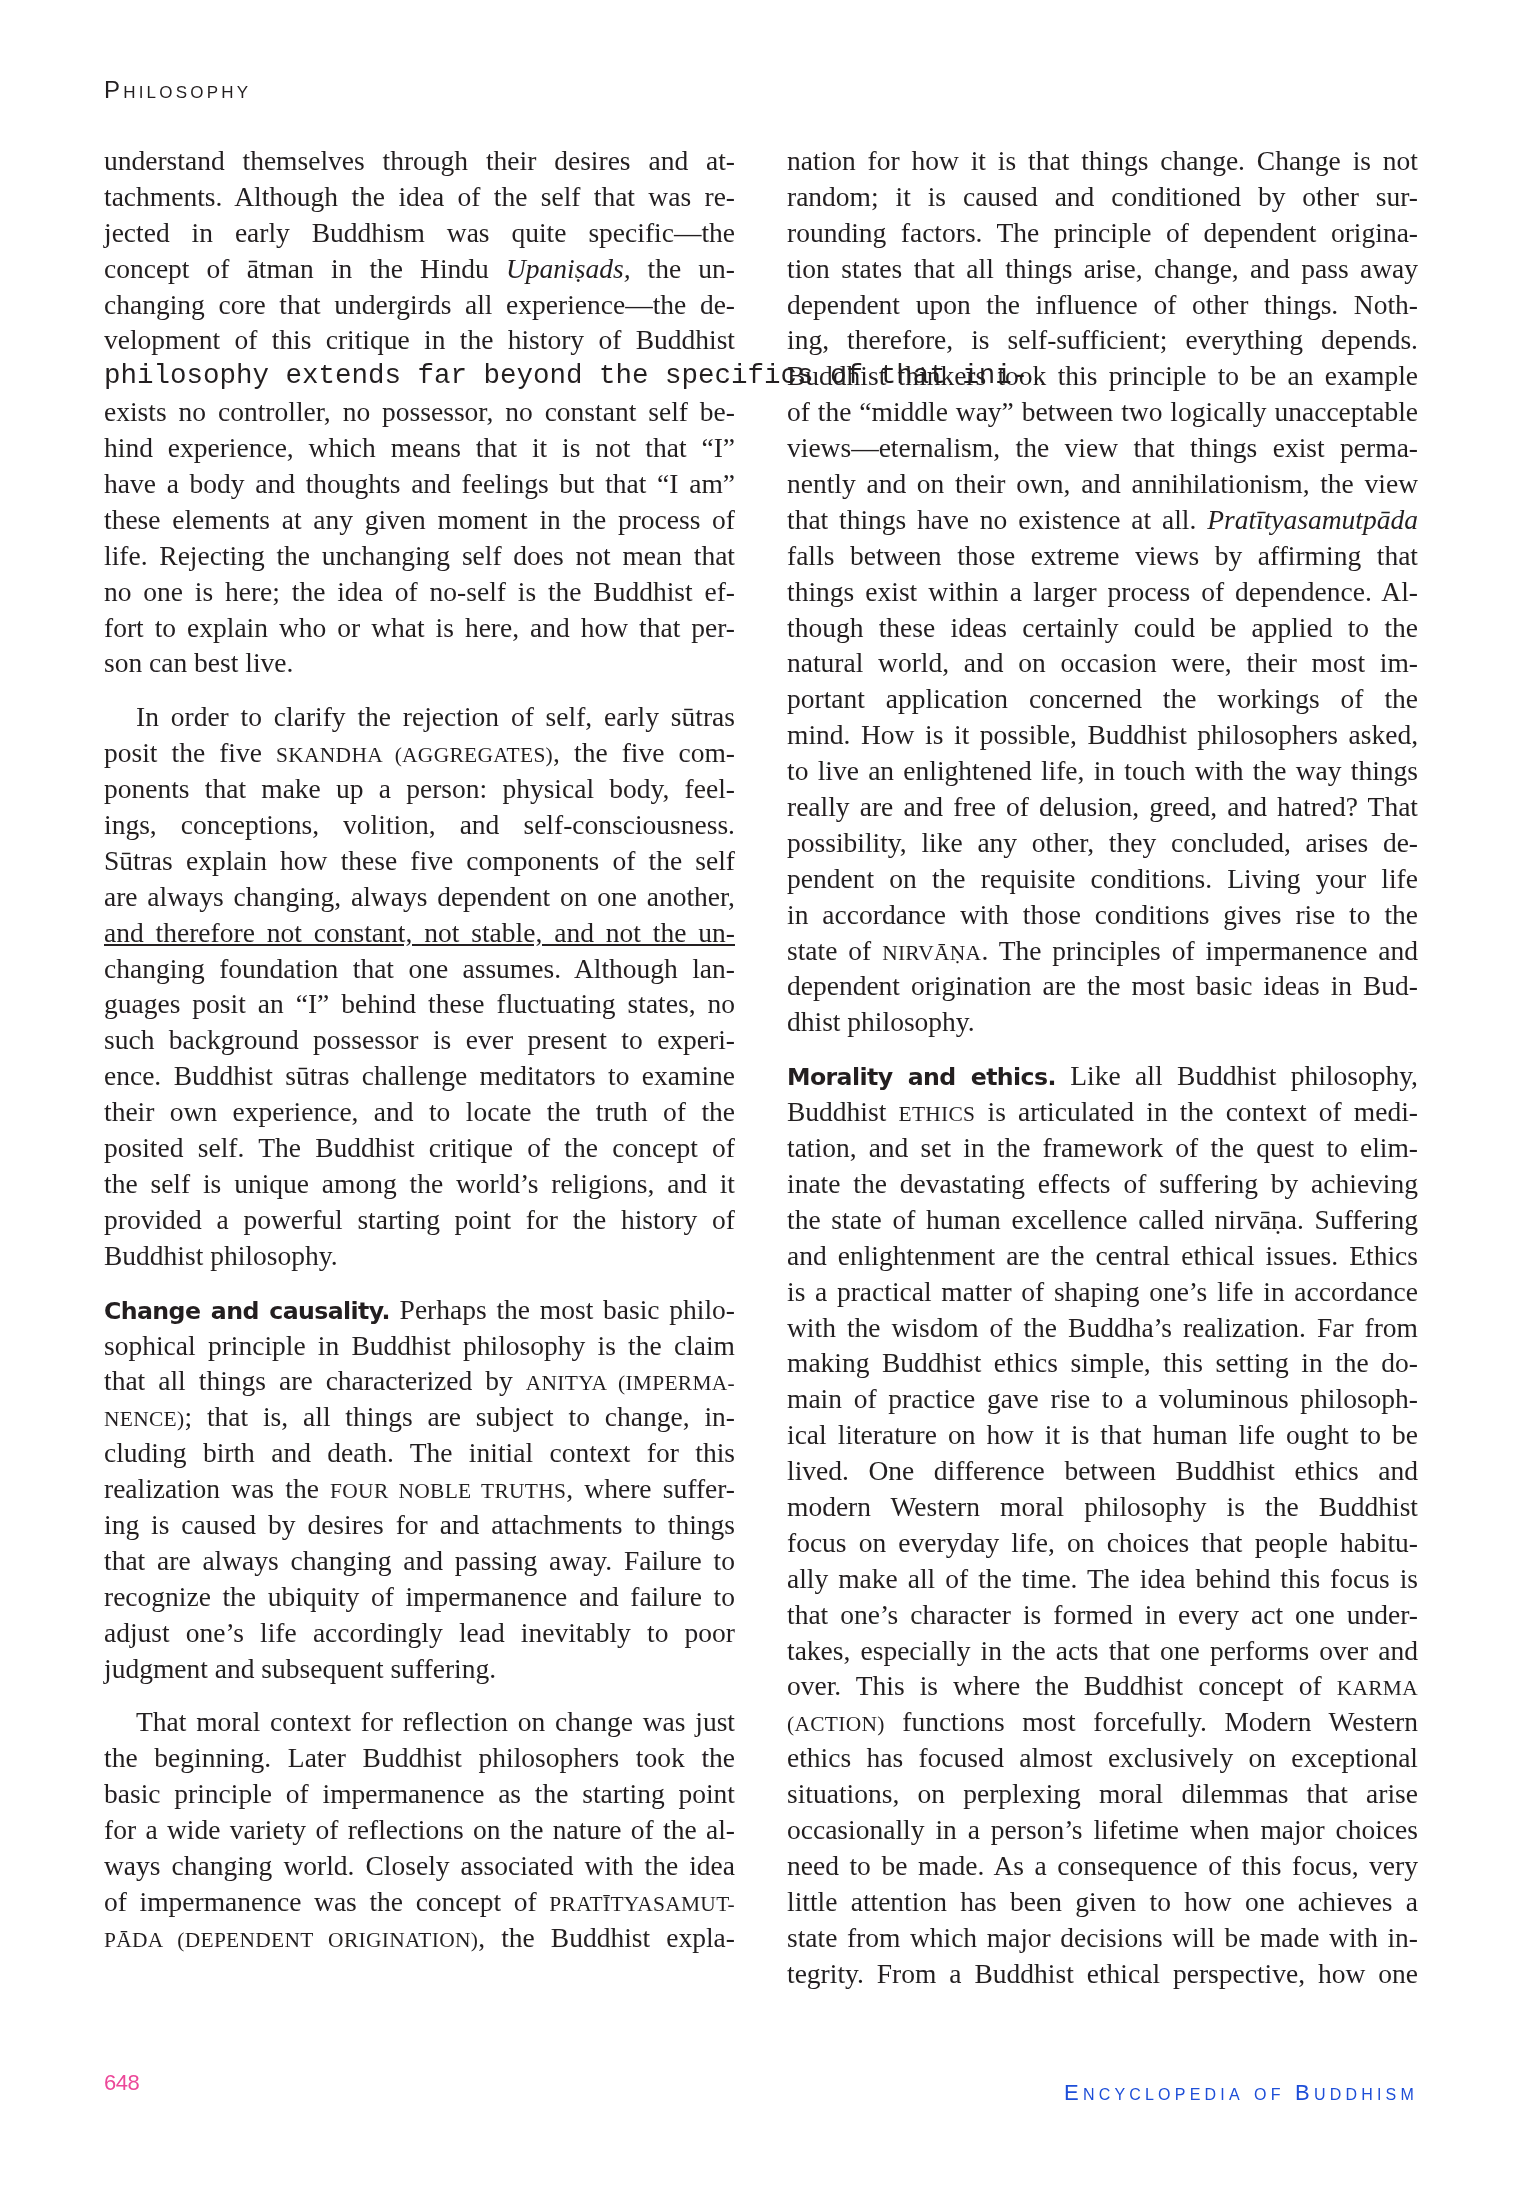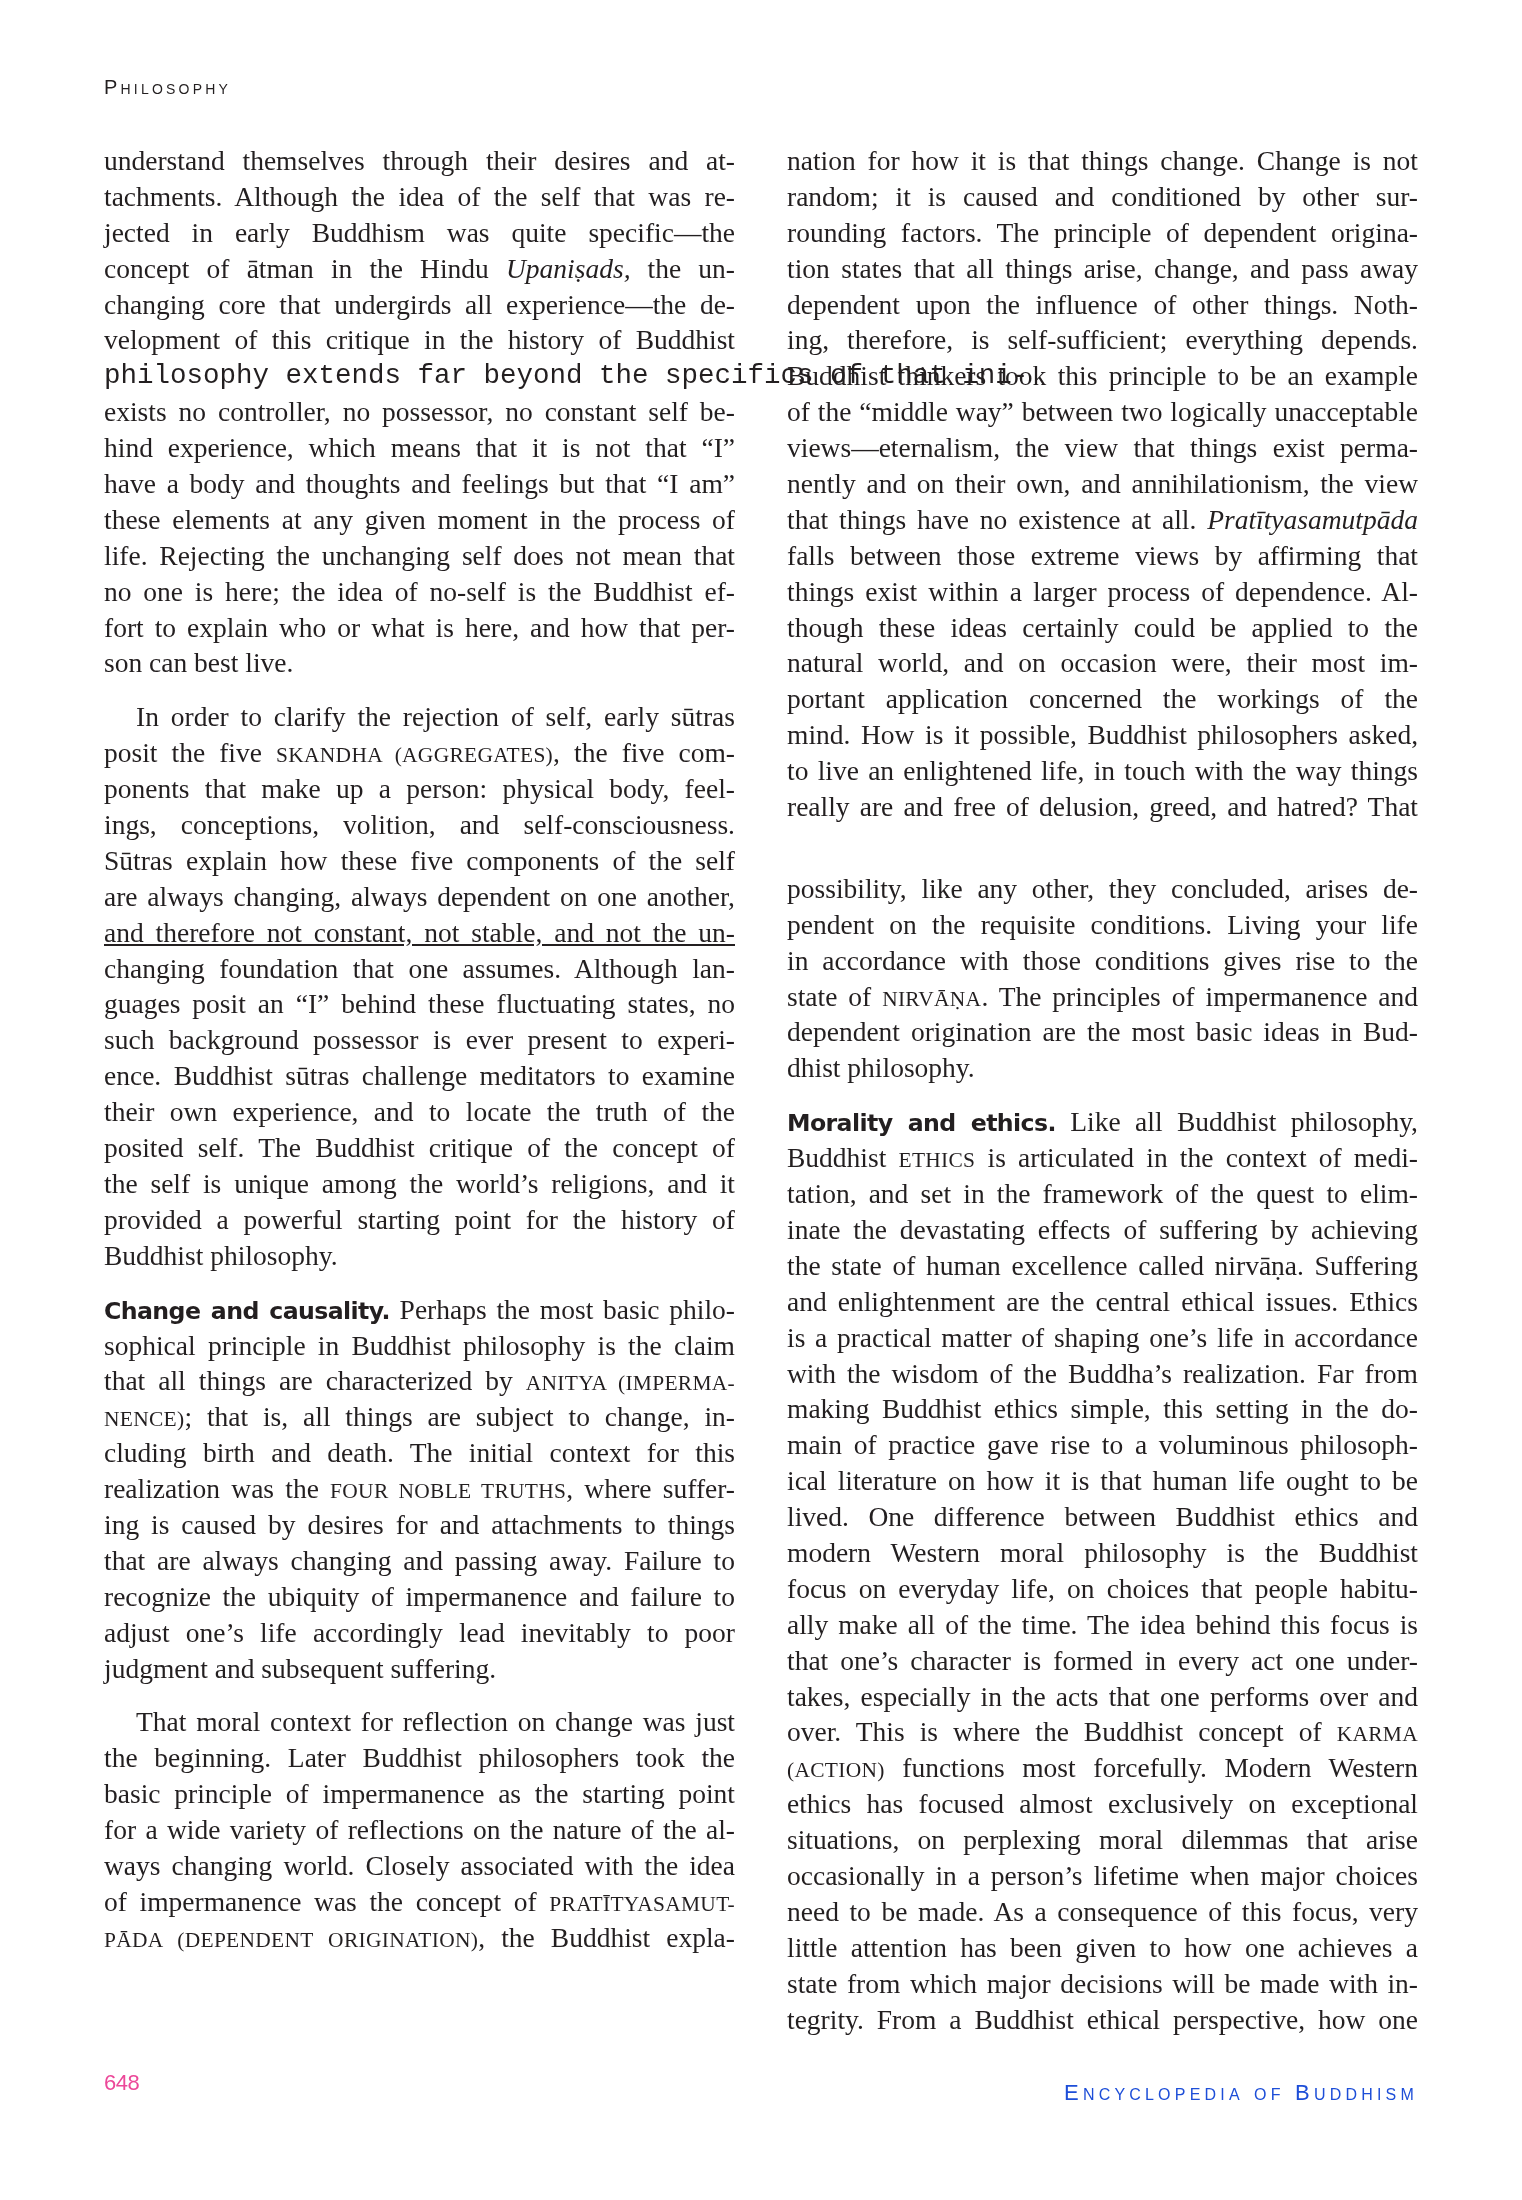--- a/index.html
+++ b/index.html
@@ -1,20 +1,20 @@
 <!DOCTYPE html>
 <html><head>
 <meta charset="utf-8">
 <style>
   html, body { margin: 0; padding: 0; background: #ffffff; }
   body { width: 1522px; height: 2200px; position: relative; overflow: hidden; color: #231f20; }
   .running-head {
     position: absolute; left: 104px; top: 76px;
     font-family: "Liberation Sans", "DejaVu Sans", sans-serif;
-    font-size: 20px; letter-spacing: 3.2px; font-variant: small-caps; text-transform: lowercase;
+    font-size: 24px; letter-spacing: 3.2px; font-variant: small-caps; text-transform: lowercase;
     color: #231f20;
   }
   .running-head .cap { text-transform: uppercase; }
   .column {
     position: absolute; top: 143px; width: 631px;
     font-family: "Liberation Serif", "DejaVu Serif", serif;
     font-size: 27.5px; line-height: 35.9px;
   }
   #col-left { left: 104px; }
   #col-right { left: 787px; }
@@ -122,21 +122,21 @@
       <span class="line" style="white-space: nowrap;"><span>nently and on their own, and annihilationism, the view</span></span>
       <span class="line" style="white-space: nowrap;"><span>that things have no existence at all. </span><em>Pratītyasamutpāda</em></span>
       <span class="line" style="white-space: nowrap;"><span>falls between those extreme views by affirming that</span></span>
       <span class="line" style="white-space: nowrap;"><span>things exist within a larger process of dependence. Al-</span></span>
       <span class="line" style="white-space: nowrap;"><span>though these ideas certainly could be applied to the</span></span>
       <span class="line" style="white-space: nowrap;"><span>natural world, and on occasion were, their most im-</span></span>
       <span class="line" style="white-space: nowrap;"><span>portant application concerned the workings of the</span></span>
       <span class="line" style="white-space: nowrap;"><span>mind. How is it possible, Buddhist philosophers asked,</span></span>
       <span class="line" style="white-space: nowrap;"><span>to live an enlightened life, in touch with the way things</span></span>
       <span class="line" style="white-space: nowrap;"><span>really are and free of delusion, greed, and hatred? That</span></span>
-      <span class="line" style="white-space: nowrap; margin-top: 46px;"><span>possibility, like any other, they concluded, arises de-</span></span>
+      <span class="line" style="white-space: nowrap;"><span>possibility, like any other, they concluded, arises de-</span></span>
       <span class="line" style="white-space: nowrap;"><span>pendent on the requisite conditions. Living your life</span></span>
       <span class="line" style="white-space: nowrap;"><span>in accordance with those conditions gives rise to the</span></span>
       <span class="line" style="white-space: nowrap;"><span>state of </span><span class="sc">NIRVĀṆA</span><span>. The principles of impermanence and</span></span>
       <span class="line" style="white-space: nowrap;"><span>dependent origination are the most basic ideas in Bud-</span></span>
       <span class="line last" style="white-space: nowrap;"><span>dhist philosophy.</span></span>
     </div>
     <div class="para">
       <span class="line" style="white-space: nowrap; transform: scaleX(0.999975); width: 631.016px;"><span class="hd">Morality and ethics.</span><span> Like all Buddhist philosophy,</span></span>
       <span class="line" style="white-space: nowrap;"><span>Buddhist </span><span class="sc">ETHICS</span><span> is articulated in the context of medi-</span></span>
       <span class="line" style="white-space: nowrap;"><span>tation, and set in the framework of the quest to elim-</span></span>

